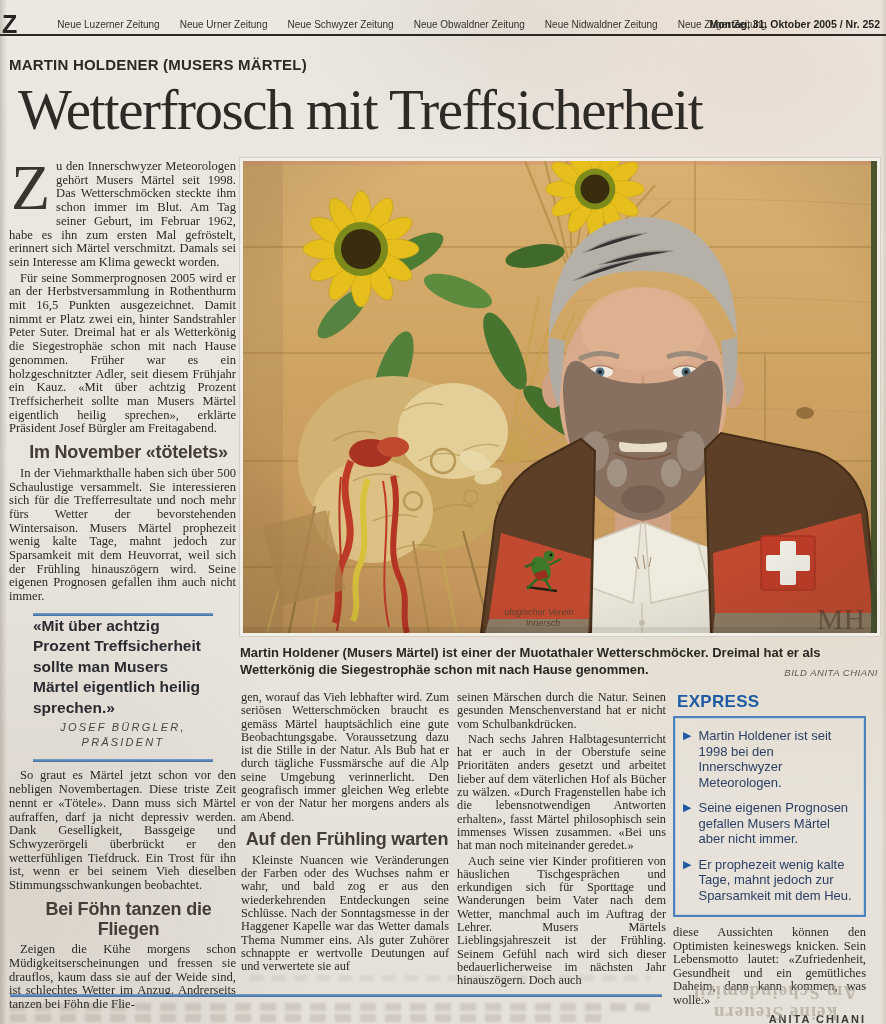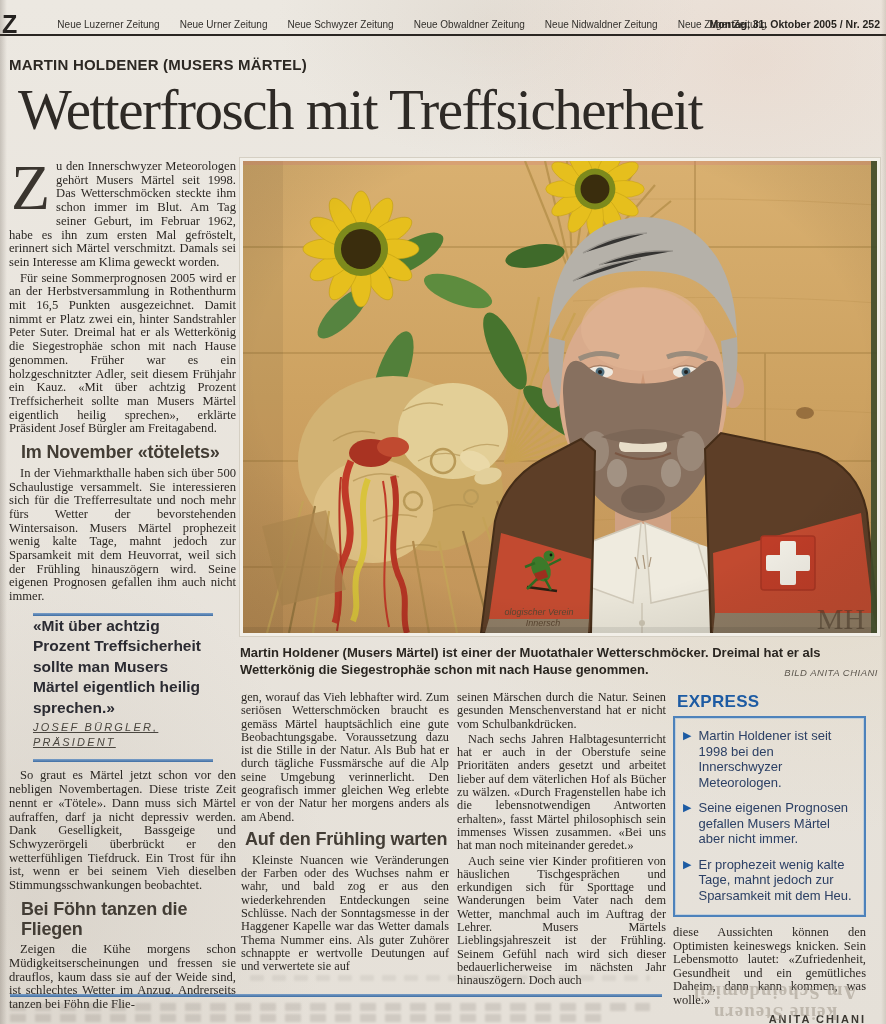--- a/index.html
+++ b/index.html
@@ -33,29 +33,29 @@
   .col{position:absolute;text-align:justify;}
   .col p{margin:0 0 2px 0;}
   .col1{left:9px;top:160px;width:227px;font-size:12.6px;line-height:13.7px;}
   .col2{left:241px;top:691px;width:208px;font-size:12.3px;line-height:13.3px;}
   .col3{left:457px;top:691px;width:209px;font-size:12.3px;line-height:13.3px;}
   .col4{left:673px;top:691px;width:193px;font-size:12.5px;line-height:13.6px;}
   .indent{text-indent:11px;font-family:Liberation Serif, serif;}
   .dropcap{float:left;font-size:64px;line-height:50px;height:54px;padding:3px 6px 0 2px;
     color:#3a352f;font-family:"Liberation Serif",serif;}
   .subhead{font:bold 18px/1.1 "Liberation Sans",sans-serif;color:#433d35;
-    letter-spacing:-.2px;margin:7px 0 4px 12px;text-align:left;}
+    letter-spacing:-.2px;margin:7px 0 4px 12px;text-align:center;}
   .col2 .subhead{margin-left:4px;margin-top:6px;}
 
   
   .pullquote{margin:9px 0 7px 24px;width:180px;text-align:left;}
   .pq-rule{height:3px;background:linear-gradient(#7b9fc8,#3f6ea3);}
   .pq-text{font:bold 15.5px/20.5px "Liberation Sans",sans-serif;color:#2b2b32;margin:8px 0 6px 0;}
   .pq-author,.pq-role{font:italic 11px/15px "Liberation Sans",sans-serif;
-    letter-spacing:2.2px;color:#4a463f;text-align:left;text-decoration:underline;}
+    letter-spacing:2.2px;color:#4a463f;text-align:center;}
   .pullquote .pq-rule.bottom{margin-top:9px;}
 
   
   .photo{position:absolute;left:240px;top:158px;width:634px;height:472px;
     border:3px solid #f2efe8;box-shadow:0 0 0 1px #d5cfc3;background:#caa163;}
   .caption{position:absolute;left:240px;top:645px;width:640px;
     font:bold 13px/16.5px "Liberation Sans",sans-serif;color:#2a2621;text-align:left;}
   .cap-credit{position:absolute;right:2px;bottom:0;
     font:italic 9.5px "Liberation Sans",sans-serif;font-weight:normal;color:#5d574e;letter-spacing:.5px;}
 

